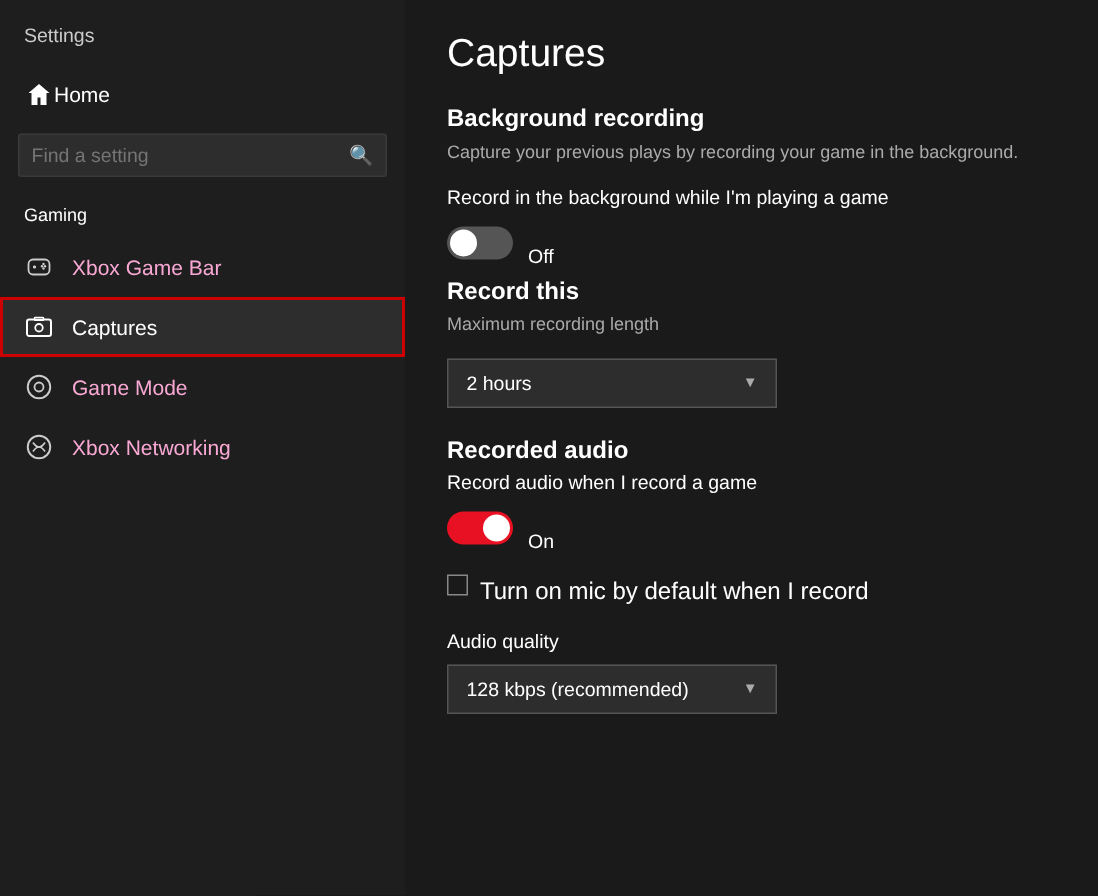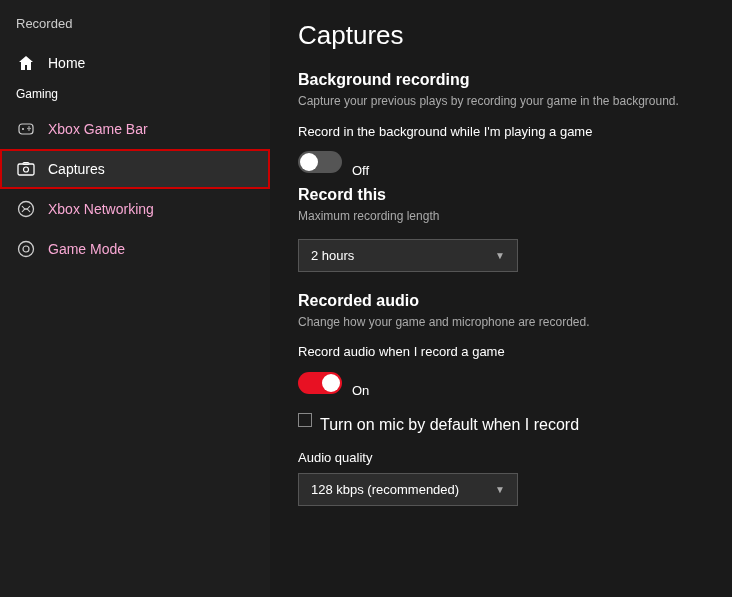--- a/index.html
+++ b/index.html
@@ -31,21 +31,21 @@
       font-weight: 400;
     }
 
     .sidebar-home {
       display: flex;
       align-items: center;
       padding: 10px 16px;
       cursor: pointer;
       color: #ffffff;
       font-size: 14px;
-      gap: 12px;
+      gap: 0;
     }
 
     .search-box {
       margin: 6px 12px 14px 12px;
       background: #2d2d2d;
       border: 1px solid #3a3a3a;
       border-radius: 2px;
       display: flex;
       align-items: center;
       padding: 6px 8px;
@@ -220,31 +220,35 @@
     .checkbox-label {
       font-size: 16px;
       color: #ffffff;
       margin-top: 10px;
     }
   </style>
 </head>
 <body>
 
 <div class="sidebar">
-  <div class="sidebar-title">Recorded</div>
+  <div class="sidebar-title">Settings</div>
 
   <div class="sidebar-home">
     <div class="nav-icon">
       <svg width="16" height="16" viewBox="0 0 16 16" fill="currentColor">
         <path d="M8 1L1 7h2v8h4v-5h2v5h4V7h2L8 1z"></path>
       </svg>
     </div>
     <span>Home</span>
   </div>
 
+  <div class="search-box">
+    <input type="text" placeholder="Find a setting" style="">
+    <span class="search-icon-svg">🔍</span>
+  </div>
 
   <div class="section-label">Gaming</div>
 
   <div class="nav-item">
     <div class="nav-icon">
       <svg width="18" height="18" viewBox="0 0 18 18" fill="#cccccc">
         <rect x="2" y="4" width="14" height="10" rx="3" fill="none" stroke="#cccccc" stroke-width="1.2"></rect>
         <line x1="6" y1="8" x2="6" y2="10" stroke="#cccccc" stroke-width="1.2"></line>
         <line x1="5" y1="9" x2="7" y2="9" stroke="#cccccc" stroke-width="1.2"></line>
         <circle cx="11" cy="8.5" r="0.8" fill="#cccccc"></circle>
@@ -264,35 +268,35 @@
         <circle cx="9" cy="7.5" r="2.5" stroke="#ffffff" stroke-width="1.2"></circle>
       </svg>
     </div>
     <span>Captures</span>
   </div>
 
   <div class="nav-item">
     <div class="nav-icon">
       <svg width="18" height="18" viewBox="0 0 18 18" fill="none">
         <circle cx="9" cy="9" r="7.5" stroke="#cccccc" stroke-width="1.3"></circle>
+        <circle cx="9" cy="9" r="3" stroke="#cccccc" stroke-width="1.2"></circle>
+      </svg>
+    </div>
+    <span>Game Mode</span>
+  </div>
+
+  <div class="nav-item">
+    <div class="nav-icon">
+      <svg width="18" height="18" viewBox="0 0 18 18" fill="none">
+        <circle cx="9" cy="9" r="7.5" stroke="#cccccc" stroke-width="1.3"></circle>
         <path d="M5 6c1 1.5 2 3 4 3s3-1.5 4-3" stroke="#cccccc" stroke-width="1.1"></path>
         <path d="M5 12c1-1.5 2-3 4-3s3 1.5 4 3" stroke="#cccccc" stroke-width="1.1"></path>
       </svg>
     </div>
     <span>Xbox Networking</span>
-  </div>
-
-  <div class="nav-item">
-    <div class="nav-icon">
-      <svg width="18" height="18" viewBox="0 0 18 18" fill="none">
-        <circle cx="9" cy="9" r="7.5" stroke="#cccccc" stroke-width="1.3"></circle>
-        <circle cx="9" cy="9" r="3" stroke="#cccccc" stroke-width="1.2"></circle>
-      </svg>
-    </div>
-    <span>Game Mode</span>
   </div>
 </div>
 
 <div class="main">
   <div class="page-title">Captures</div>
 
   <div class="section-title">Background recording</div>
   <div class="section-desc">Capture your previous plays by recording your game in the background.</div>
   <div class="setting-label">Record in the background while I'm playing a game</div>
   <div class="toggle-row">
@@ -303,21 +307,20 @@
   </div>
 
   <div class="section-title">Record this</div>
   <div class="section-desc">Maximum recording length</div>
   <div class="dropdown">
     <span>2 hours</span>
     <span class="chevron">▼</span>
   </div>
 
   <div class="section-title">Recorded audio</div>
-  <div class="section-desc">Change how your game and microphone are recorded.</div>
   <div class="setting-label">Record audio when I record a game</div>
   <div class="toggle-row">
     <div class="toggle on">
       <div class="toggle-thumb"></div>
     </div>
     <span class="toggle-status">On</span>
   </div>
 
   <div class="checkbox-row">
     <div class="checkbox"></div>

